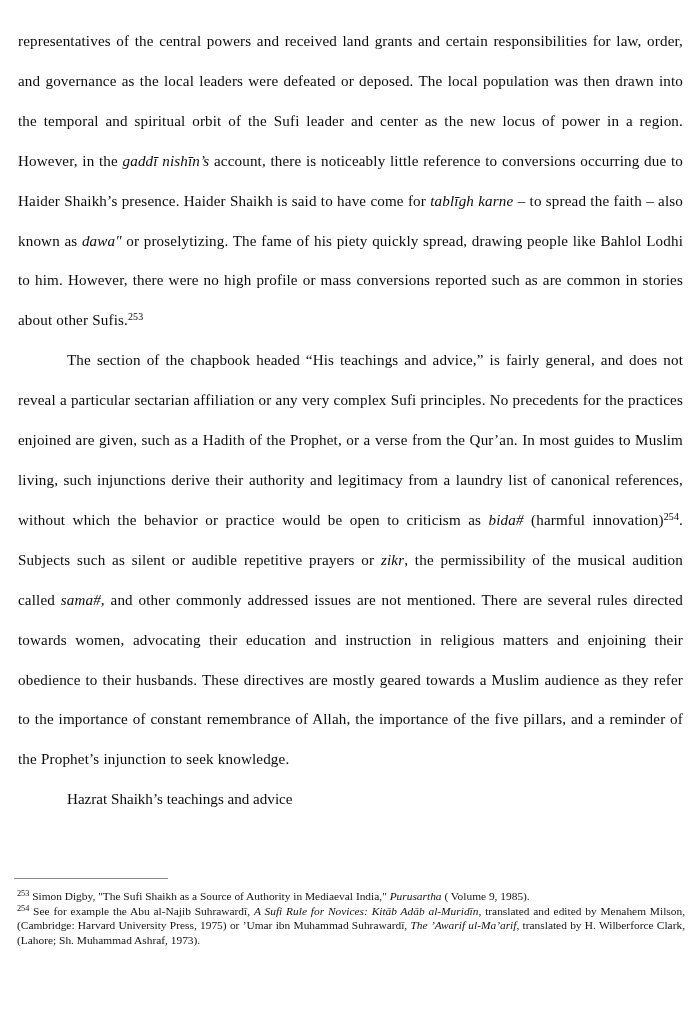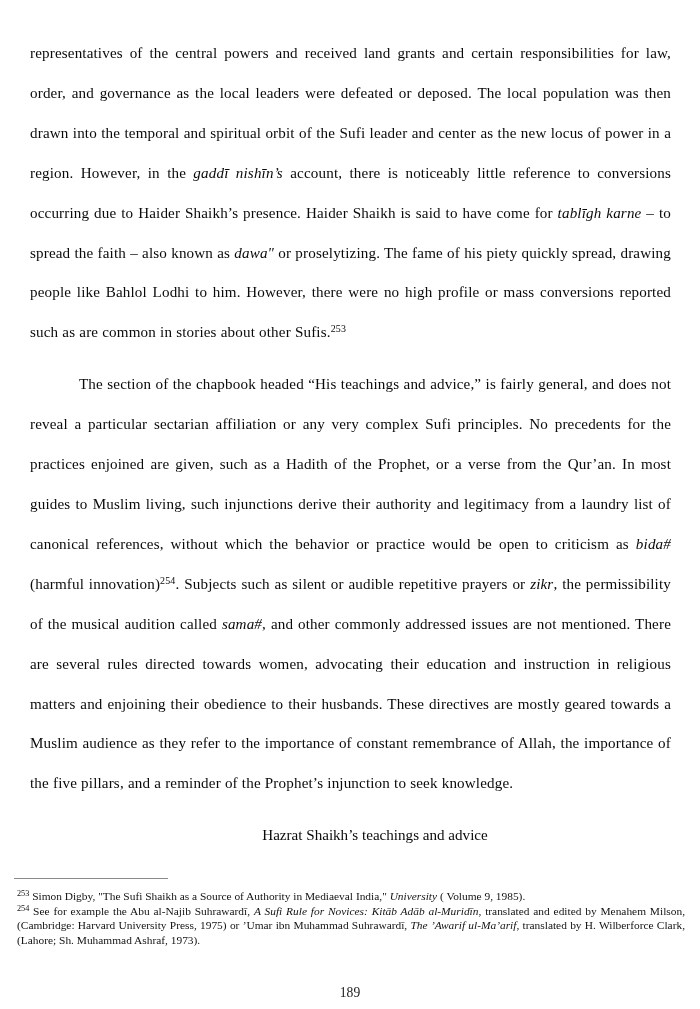--- a/index.html
+++ b/index.html
@@ -25,42 +25,42 @@
     position: absolute;
     left: 18px;
     top: 22px;
     width: 665px;
   }
   .para {
     font-size: 15.1px;
     line-height: 39.9px;
     text-align: justify;
     text-justify: inter-word;
-    margin: 12px;
+    margin: 0;
     letter-spacing: 0.01em;
     word-spacing: 0.01em;
   }
   .para.indent {
     text-indent: 49px;
   }
   .para i, .para em {
     font-style: italic;
   }
   sup {
     font-size: 0.66em;
     vertical-align: 0.52em;
     line-height: 0;
   }
 
   
   .subhead-line {
     font-size: 15.1px;
     line-height: 39.9px;
     text-indent: 49px;
-    text-align: center;
+    text-align: left;
     margin: 0;
   }
 
   
   .footnote-rule {
     position: absolute;
     left: 14px;
     top: 878px;
     width: 154px;
     height: 1px;
@@ -113,21 +113,20 @@
     <p class="para indent"><span>The section of the chapbook headed “His teachings and advice,” is fairly general, and does not reveal a particular sectarian affiliation or any very complex Sufi principles.  No precedents for the practices enjoined are given, such as a Hadith of the Prophet, or a verse from the Qur’an.  In most guides to Muslim living, such injunctions derive their authority and legitimacy from a laundry list of canonical references, without which the behavior or practice would be open to criticism as </span><i>bida#</i><span> (harmful innovation)</span><sup>254</sup><span>.  Subjects such as silent or audible repetitive prayers or </span><i>zikr</i><span>, the permissibility of the musical audition called </span><i>sama#</i><span>, and other commonly addressed issues are not mentioned.  There are several rules directed towards women, advocating their education and instruction in religious matters and enjoining their obedience to their husbands.  These directives are mostly geared towards a Muslim audience as they refer to the importance of constant remembrance of Allah, the importance of the five pillars, and a reminder of the Prophet’s injunction to seek knowledge.</span></p>
 
     <p class="subhead-line">Hazrat Shaikh’s teachings and advice</p>
 
   </div>
 
   <div class="footnote-rule"></div>
 
   <div class="footnotes">
 
-    <p class="footnote"><sup>253</sup><span> Simon Digby,  "The Sufi Shaikh as a Source of Authority in Mediaeval India," </span><i>University</i><span> ( Volume 9, 1985).</span></p>
+    <p class="footnote"><sup>253</sup><span> Simon Digby,  "The Sufi Shaikh as a Source of Authority in Mediaeval India," </span><i>Purusartha</i><span> ( Volume 9, 1985).</span></p>
 
     <p class="footnote"><sup>254</sup><span> See for example the Abu al-Najib Suhrawardī, </span><i>A Sufi Rule for Novices: Kitāb Adāb al-Muridīn</i><span>, translated and edited by Menahem Milson, (Cambridge: Harvard University Press, 1975) or ʼUmar ibn Muhammad Suhrawardī, </span><i>The ʼAwarif ul-Maʼarif</i><span>, translated by H. Wilberforce Clark, (Lahore; Sh. Muhammad Ashraf, 1973).</span></p>
 
   </div>
 
-  <div class="page-number">189</div>
 
 </div>
 
 </body></html>

